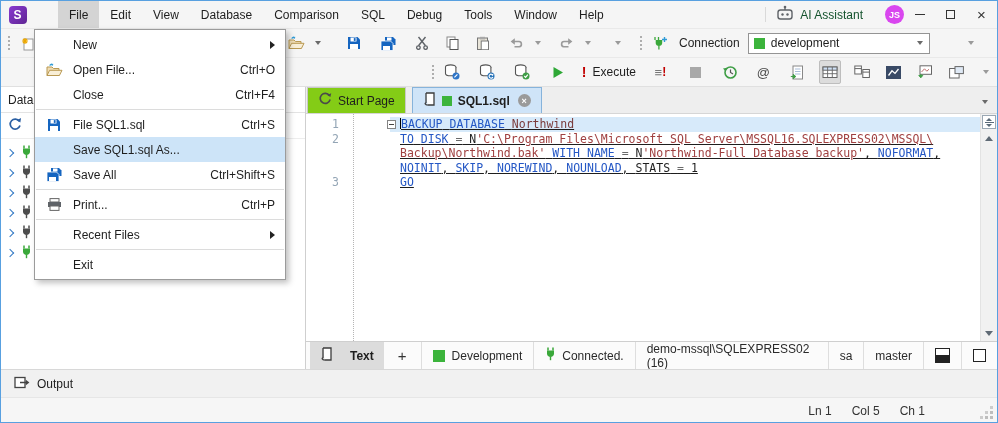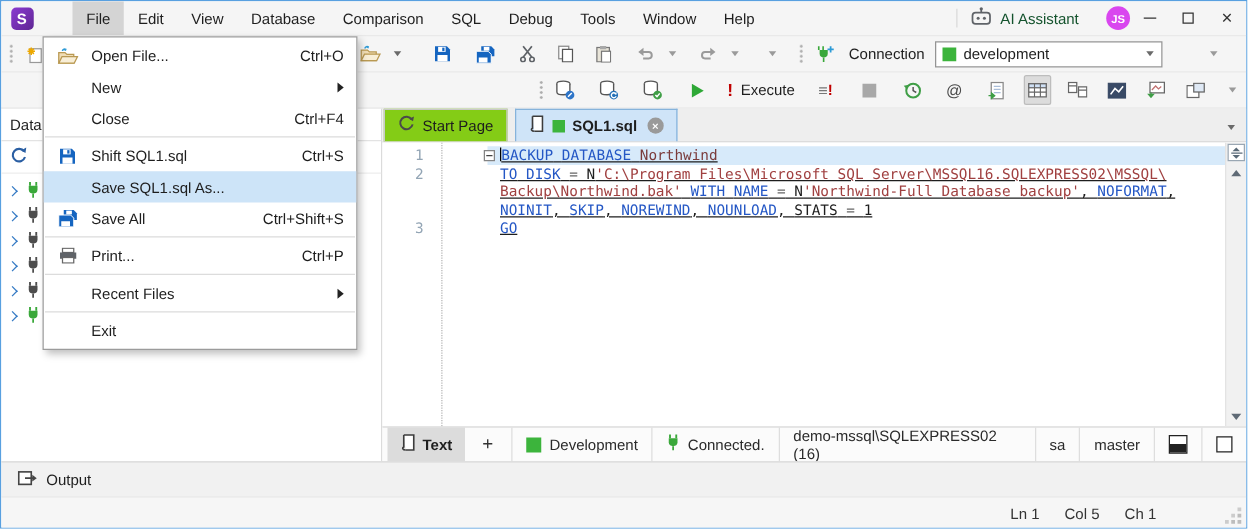--- a/index.html
+++ b/index.html
@@ -82,21 +82,21 @@
   .mini-line{width:9px;height:1px;background:#5a6a78;margin:1px 0;}
   .mini-tri-dn{width:0;height:0;border-left:3px solid transparent;border-right:3px solid transparent;border-top:3px solid #5a6a78;}
   .sb-up,.sb-dn{height:14px;display:flex;align-items:center;justify-content:center;}
   .sb-up{margin-top:2px;}
   .sb-dn{position:absolute;bottom:1px;left:0;right:0;}
   .tri-up{width:0;height:0;border-left:4px solid transparent;border-right:4px solid transparent;border-bottom:5px solid #5f6a75;}
   .tri-dn{width:0;height:0;border-left:4px solid transparent;border-right:4px solid transparent;border-top:5px solid #5f6a75;}
   
   .bstrip{height:28px;background:#fbfbfb;border-top:1px solid #cfcfcf;display:flex;align-items:stretch;}
   .btab{display:flex;align-items:center;padding:0 10px;margin-left:4px;background:#dcdcdc;font-weight:bold;}
-  .btab .lbl{margin-left:6px;}
+  .btab .lbl{margin-left:18px;}
   .plus{display:flex;align-items:center;padding:0 14px;font-size:15px;color:#333;}
   .cells{margin-left:auto;display:flex;align-items:stretch;}
   .cell{display:flex;align-items:center;padding:0 11px;border-left:1px solid #dedede;color:#2a2a2a;}
   .cell .gsq{width:12px;height:12px;margin:0 7px 0 0;}
   .halfsq{width:15px;height:15px;border:1.6px solid #222;background:linear-gradient(to bottom,#fff 50%,#222 50%);}
   .emptysq{width:13px;height:13px;border:1.6px solid #222;background:#fff;}
   
   .outputbar{position:absolute;left:0;right:0;top:368px;height:28px;background:#f1f1f1;border-top:1px solid #d8d8d8;
       display:flex;align-items:center;}
   .output-tab{display:flex;align-items:center;margin-left:13px;}
@@ -550,52 +550,52 @@
     <span class="gap"></span>
     <span class="fld">Col 5</span>
     <span class="gap"></span>
     <span class="fld">Ch 1</span>
     <span class="status-pad"></span>
     <div class="grip-dot"></div>
   </div>
 
   <div class="popup" id="filemenu">
       <div class="mrow">
+        <span class="micon"></span>
+        <span class="mlabel">New</span>
+        <span class="msub"></span>
+      </div>
+      <div class="mrow">
         <span class="micon">
           <svg width="17" height="14" viewBox="0 0 17 14">
             <path d="M1 12.5 V4 h5 l1.5 1.5 H13 V12.5 Z" fill="#f0ddb5" stroke="#b99952"></path>
             <path d="M1 12.5 L3.6 7.3 H16 L13.4 12.5 Z" fill="#f8eed6" stroke="#b99952"></path>
             <path d="M4 2.8 C4 1.2 6 .9 6.6 1.8" fill="none" stroke="#2e9bd6" stroke-width="1.3"></path>
             <path d="M7.3 .8 L6.8 2.8 L5.2 2.2 Z" fill="#2e9bd6"></path>
           </svg>
         </span>
         <span class="mlabel">Open File...</span>
         <span class="mshort">Ctrl+O</span>
       </div>
       <div class="mrow">
         <span class="micon"></span>
-        <span class="mlabel">New</span>
-        <span class="msub"></span>
-      </div>
-      <div class="mrow">
-        <span class="micon"></span>
         <span class="mlabel">Close</span>
         <span class="mshort">Ctrl+F4</span>
       </div>
       <div class="msep"></div>
       <div class="mrow">
         <span class="micon">
           <svg width="14" height="14" viewBox="0 0 14 14">
             <path d="M1 1 h9.5 L13 3.5 V13 H1 Z" fill="#1565c0"></path>
             <rect x="3.5" y="1.5" width="6" height="4" fill="#fff"></rect>
             <rect x="6.8" y="2.1" width="1.8" height="2.8" fill="#1565c0"></rect>
             <rect x="3" y="8" width="8" height="5" fill="#fff"></rect>
           </svg>
         </span>
-        <span class="mlabel">Shift SQL1.sql</span>
+        <span class="mlabel">File SQL1.sql</span>
         <span class="mshort">Ctrl+S</span>
       </div>
       <div class="mrow hl">
         <span class="micon"></span>
         <span class="mlabel">Save SQL1.sql As...</span>
       </div>
       <div class="mrow">
         <span class="micon">
           <svg width="16" height="15" viewBox="0 0 16 15">
             <path d="M5 1 h8 L15.5 3.5 V9 H5 Z" fill="#1565c0"></path>

